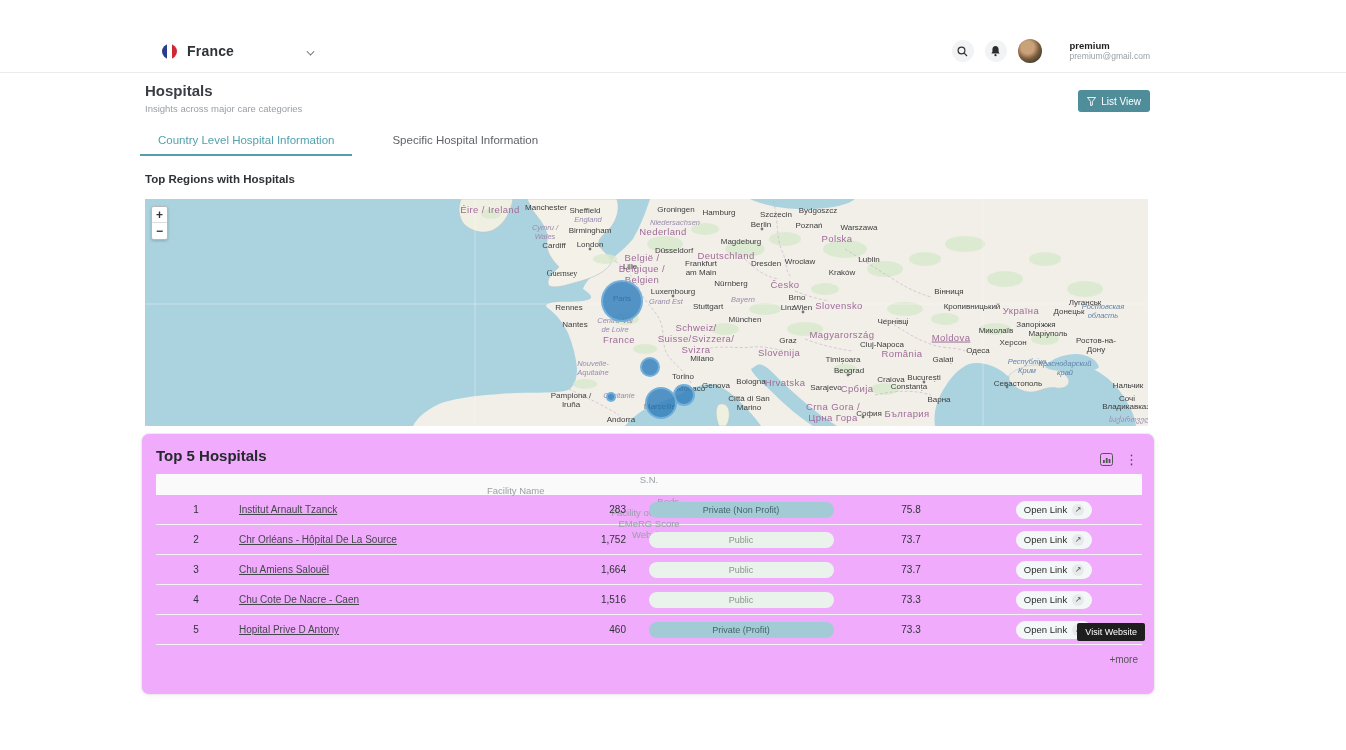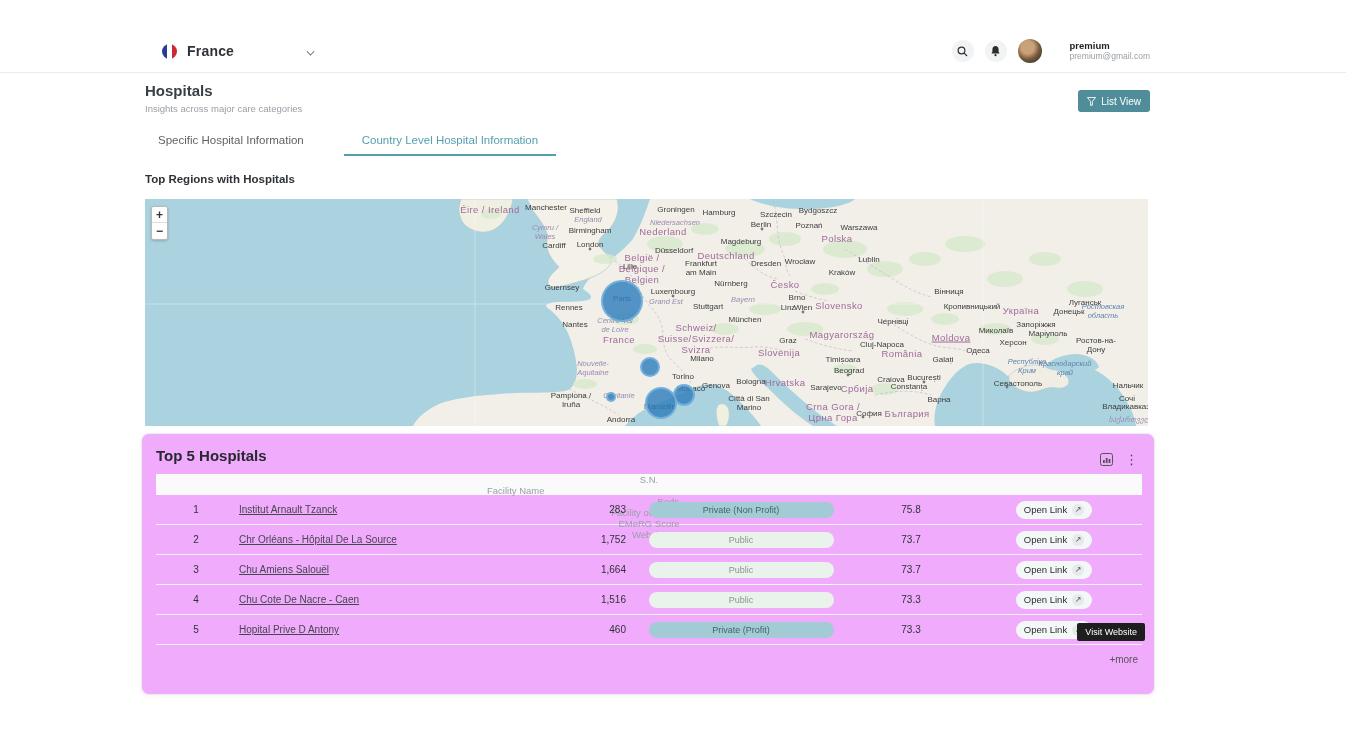--- a/index.html
+++ b/index.html
@@ -134,22 +134,22 @@
     </div>
     <button class="listview-btn">
       <svg width="9" height="9" viewBox="0 0 10 10">
         <path d="M0.5,0.5 L9.5,0.5 L6,5 L6,9 L4,9.5 L4,5 Z" fill="none" stroke="#fff" stroke-width="1"></path>
       </svg>
       <span>List View</span>
     </button>
   </div>
 
   <div class="tabs">
+    <div class="tab active">Country Level Hospital Information</div>
     <div class="tab">Specific Hospital Information</div>
-    <div class="tab active">Country Level Hospital Information</div>
   </div>
 
   <div class="map-head">
     <div class="map-head-title">Top Regions with Hospitals</div>
   </div>
 
   <div class="map">
     <svg width="1003" height="227" viewBox="0 0 1003 227">
 
       <rect x="0" y="0" width="1003" height="227" fill="#f1efe8"></rect>
@@ -245,21 +245,21 @@
     <div class="map-labels">
         <span class="ml country" style="left: 345px; top: 11px;">Éire / Ireland</span>
         <span class="ml city" style="left: 401px; top: 9px;">Manchester</span>
         <span class="ml city" style="left: 440px; top: 12px;">Sheffield</span>
         <span class="ml region" style="left: 443px; top: 21px;">England</span>
         <span class="ml region" style="left: 400px; top: 34px;">Cymru /
 Wales</span>
         <span class="ml city" style="left: 445px; top: 32px;">Birmingham</span>
         <span class="ml city" style="left: 409px; top: 47px;">Cardiff</span>
         <span class="ml city" style="left: 445px; top: 46px;">London</span>
-        <span class="ml city" style="left: 417px; top: 89px;">Guernsey</span>
+        <span class="ml city" style="left: 417px; top: 75px; font-family: Liberation Serif, serif;">Guernsey</span>
         <span class="ml city" style="left: 485px; top: 68px;">Lille</span>
         <span class="ml country" style="left: 518px; top: 33px;">Nederland</span>
         <span class="ml city" style="left: 531px; top: 11px;">Groningen</span>
         <span class="ml city" style="left: 574px; top: 14px;">Hamburg</span>
         <span class="ml city" style="left: 616px; top: 26px;">Berlin</span>
         <span class="ml city" style="left: 631px; top: 16px;">Szczecin</span>
         <span class="ml city" style="left: 673px; top: 12px;">Bydgoszcz</span>
         <span class="ml city" style="left: 664px; top: 27px;">Poznań</span>
         <span class="ml city" style="left: 714px; top: 29px;">Warszawa</span>
         <span class="ml country" style="left: 692px; top: 40px;">Polska</span>

